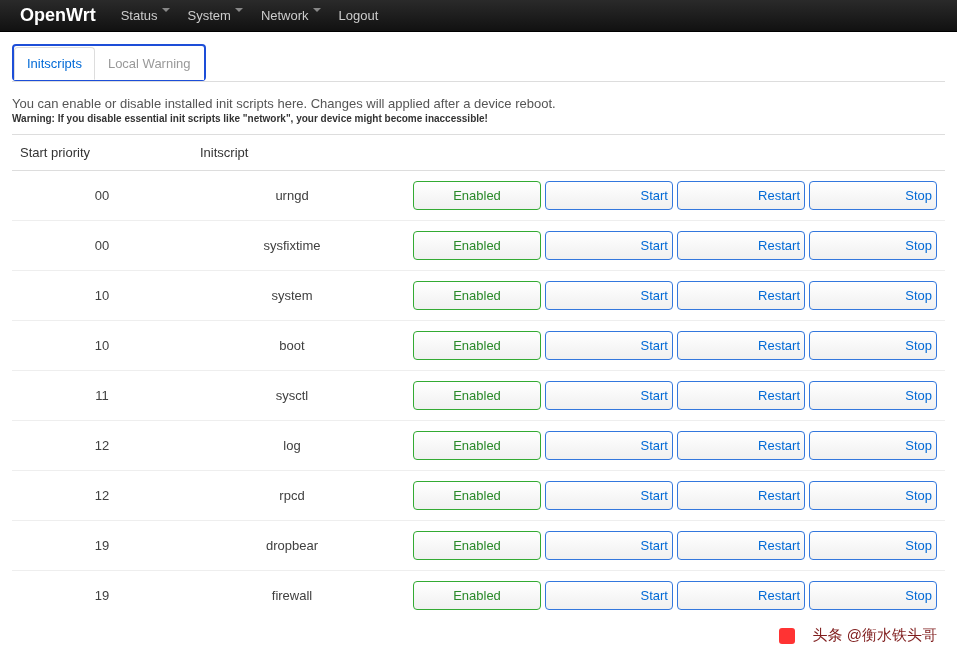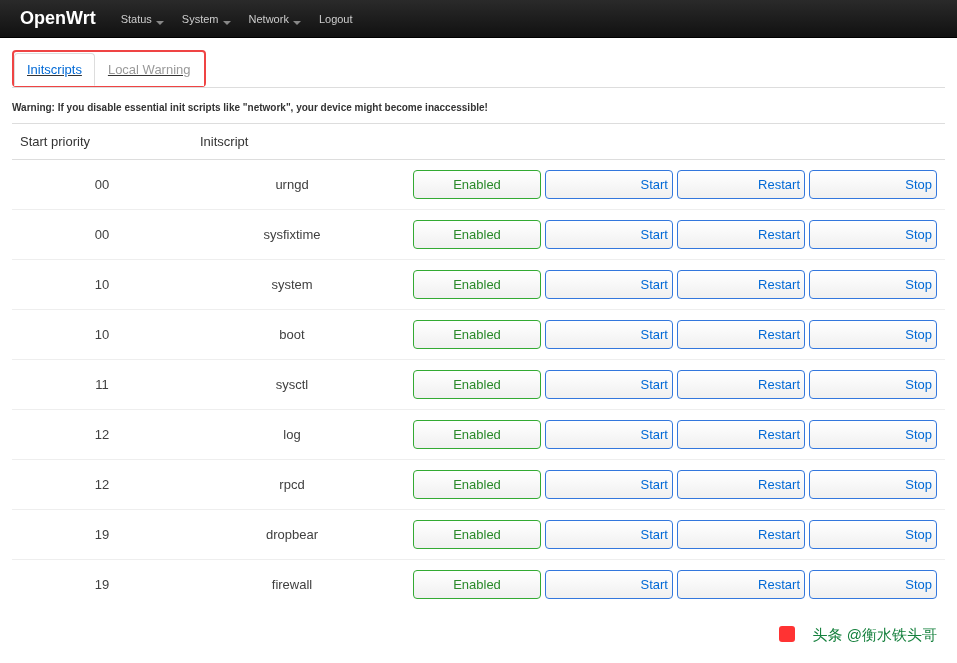--- a/index.html
+++ b/index.html
@@ -1,46 +1,46 @@
 <!DOCTYPE html>
 <html><head>
 <meta charset="utf-8">
 <style>
 * { box-sizing: border-box; margin: 0; padding: 0; }
 body { font-family: Arial, Helvetica, sans-serif; font-size: 13px; color: #333; background: #fff; }
 
-.navbar { background: #1b1b1b; background: linear-gradient(#2a2a2a, #111); height: 38px; display: flex; align-items: center; padding: 0 20px; border-bottom: 1px solid #000; }
+.navbar { background: #1b1b1b; background: linear-gradient(#2a2a2a, #111); height: 32px; display: flex; align-items: center; padding: 0 20px; border-bottom: 1px solid #000; }
 .navbar-brand { color: #fff; font-size: 18px; font-weight: bold; margin-right: 25px; text-decoration: none; }
-.navbar-item { color: #ccc; font-size: 11px; margin-right: 18px; text-decoration: none; display: flex; align-items: flex-end; cursor: pointer; }
+.navbar-item { color: #ccc; font-size: 13px; margin-right: 18px; text-decoration: none; display: flex; align-items: flex-start; cursor: pointer; }
 .caret { display: inline-block; width: 0; height: 0; margin-left: 4px; border-left: 4px solid transparent; border-right: 4px solid transparent; border-top: 4px solid #888; }
 
 .content { padding: 12px; }
 h2.page-title { font-size: 26px; font-weight: bold; margin: 10px 0 6px 0; color: #333; }
 
 .tabs { border-bottom: 1px solid #ddd; margin-bottom: 14px; }
-.tab-wrap { display: inline-flex; border: 2px solid #ef4444; border-radius: 4px; padding: 0; text-decoration: underline; }
+.tab-wrap { display: inline-flex; border: 2px solid #1d4ed8; border-radius: 4px; padding: 0; }
 .tab { padding: 8px 12px; font-size: 13px; cursor: pointer; border: 1px solid transparent; border-bottom: none; border-radius: 4px 4px 0 0; position: relative; top: 1px; background: #fff; }
 .tab.active { color: #0069d6; border: 1px solid #ddd; border-bottom: 1px solid #fff; }
 .tab.inactive { color: #999; }
 
 .description { font-size: 13px; color: #555; margin-bottom: 2px; }
 .warning { font-size: 10px; color: #333; font-weight: bold; margin-bottom: 10px; }
 
 table { width: 100%; border-collapse: collapse; }
 th { text-align: left; font-weight: normal; font-size: 13px; padding: 10px 8px; border-top: 1px solid #ddd; border-bottom: 1px solid #ddd; }
 td { padding: 10px 8px; border-top: 1px solid #eee; font-size: 13px; color: #404040; vertical-align: middle; text-align: center; }
 td.priority { width: 180px; }
 td.script { width: 200px; }
 td.actions { text-align: right; white-space: nowrap; }
 
 .btn { display: inline-block; min-width: 128px; padding: 6px 4px; font-size: 13px; text-align: center; border-radius: 4px; cursor: pointer; background: linear-gradient(#fff, #f0f0f0); border: 1px solid #ccc; margin-left: 4px; }
 .btn-enabled { border: 1px solid #3a3; color: #2a8a2a; }
 .btn-blue { border: 1px solid #37d; color: #0069d6; text-align: right; }
 
-.watermark { position: fixed; bottom: 18px; right: 20px; font-size: 15px; color: #15803d; display: flex; align-items: flex-start; gap: 18px; }
+.watermark { position: fixed; bottom: 18px; right: 20px; font-size: 15px; color: #7f1d1d; display: flex; align-items: center; gap: 18px; }
 .watermark-icon { width: 16px; height: 16px; background: #f33; border-radius: 3px; }
 </style>
 </head>
 <body>
 
 <div class="navbar">
   <a class="navbar-brand">OpenWrt</a>
   <a class="navbar-item">
       <span>Status</span>
       <span class="caret"></span>
@@ -60,20 +60,21 @@
 
 <div class="content">
 
   <div class="tabs">
     <span class="tab-wrap">
       <span class="tab active">Initscripts</span>
       <span class="tab inactive">Local Warning</span>
     </span>
   </div>
 
+  <div class="description">You can enable or disable installed init scripts here. Changes will applied after a device reboot.</div>
   <div class="warning">Warning: If you disable essential init scripts like "network", your device might become inaccessible!</div>
 
   <table>
     <thead>
       <tr>
         <th>Start priority</th>
         <th>Initscript</th>
         <th></th>
       </tr>
     </thead>

